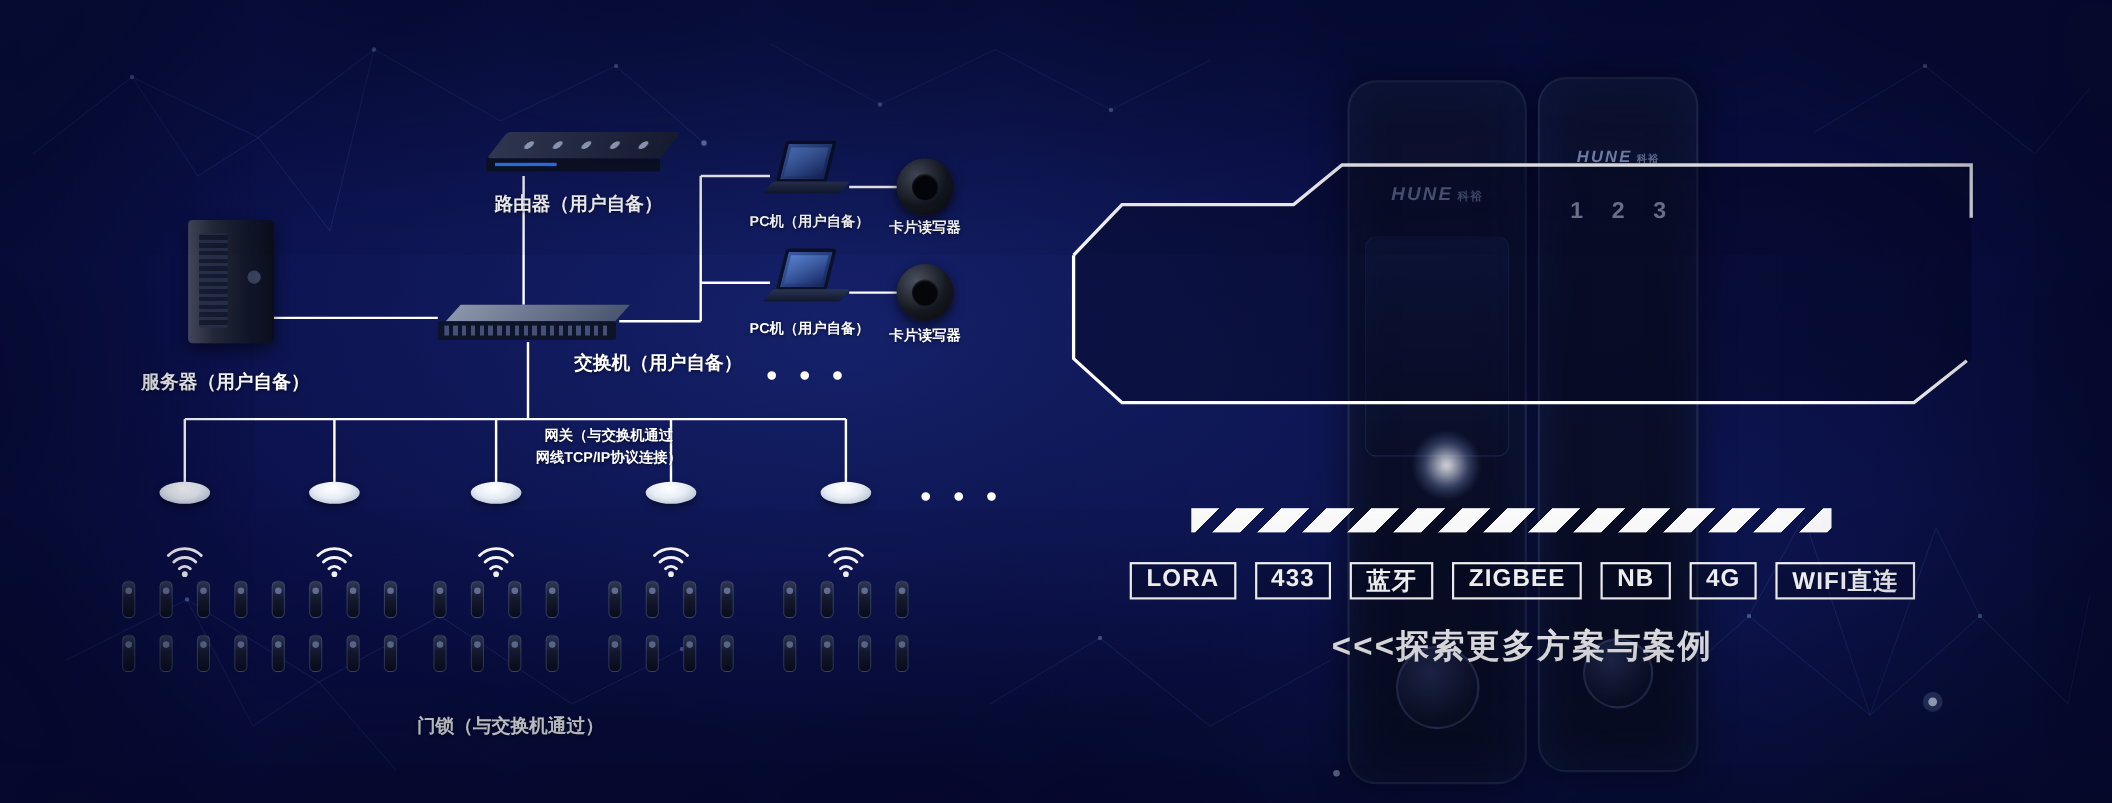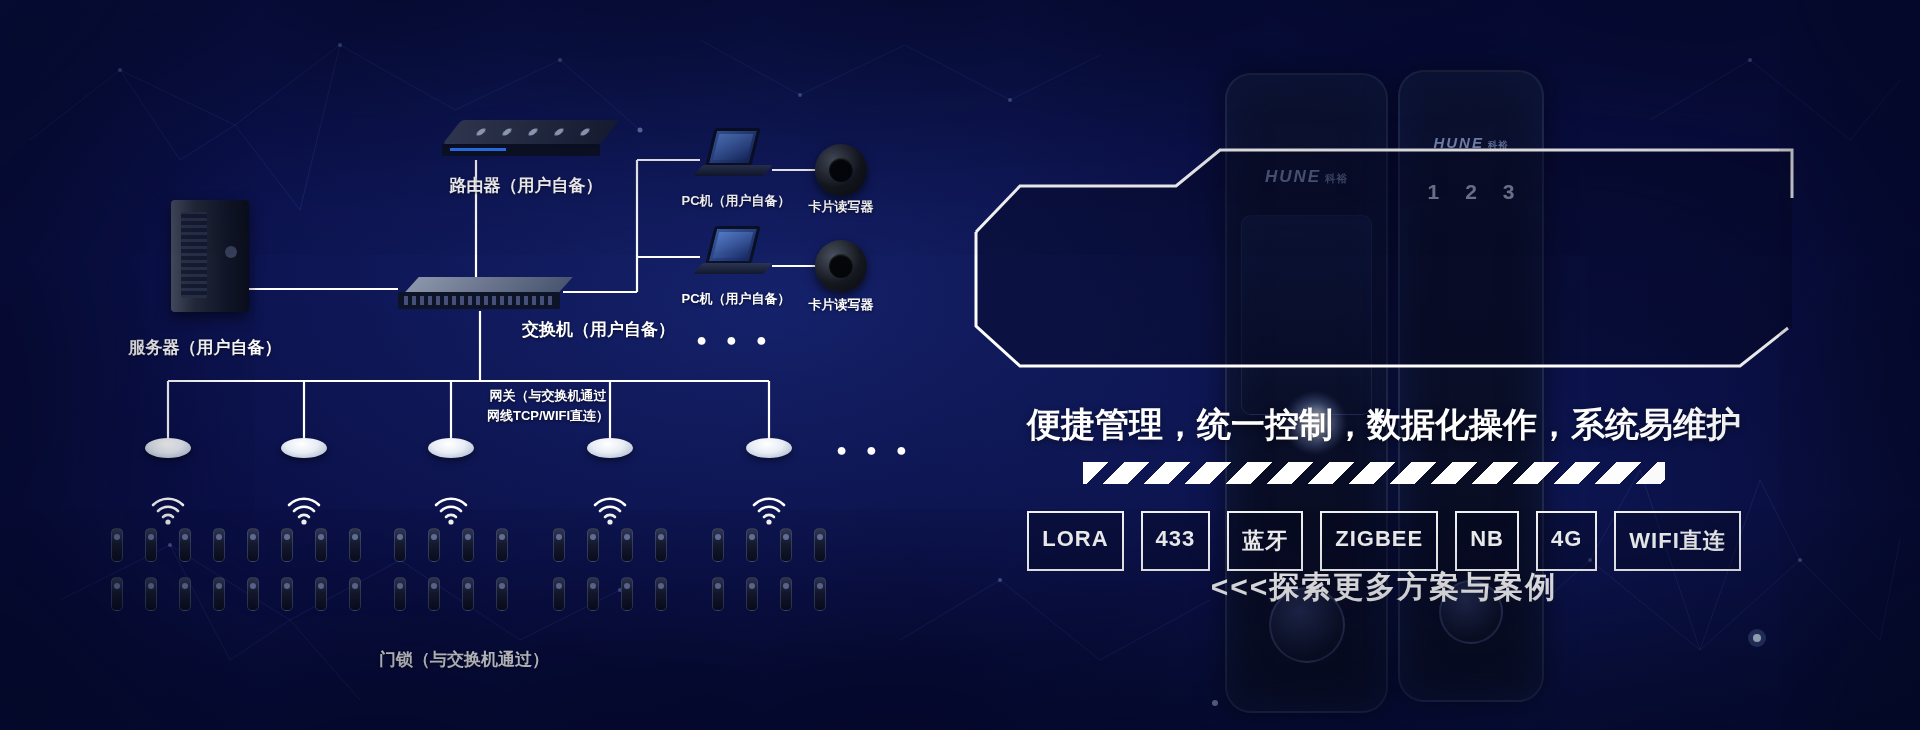--- a/index.html
+++ b/index.html
@@ -67,21 +67,21 @@
   .stripes{
     position:absolute; z-index:3; left:1083px; top:462px; width:582px; height:22px;
     background:repeating-linear-gradient(135deg,#ffffff 0 18px, transparent 18px 29px);
   }
   .tags-row{
     position:absolute; z-index:3; left:976px; top:511px; width:816px;
     display:flex; justify-content:center; gap:17px;
   }
   .tag{
     border:2px solid #ffffff; color:#fff; font-size:22px; font-weight:600;
-    padding:13px 13px; letter-spacing:1px; background:rgba(5,10,35,0.35); white-space:nowrap;
+    padding:0 13px; letter-spacing:1px; background:rgba(5,10,35,0.35); white-space:nowrap;
   }
   .cta{
     position:absolute; z-index:3; left:976px; top:567px; width:816px;
     text-align:center; color:#fff; font-size:30px; font-weight:600; letter-spacing:2px;
     white-space:nowrap; cursor:pointer;
   }
 
   
   .diagram-lines{ position:absolute; inset:0; z-index:4; pointer-events:none; }
   .net-line{ stroke:#ffffff; stroke-width:2.2; }
@@ -205,21 +205,20 @@
     </div>
     <div class="slab-knob"></div>
   </div>
 
   <svg class="frame-svg" width="1920" height="730">
     <polygon class="frame-panel" points="976,232 1020,186 1176,186 1220,150 1792,150 1792,328 1740,366 1020,366 976,326"></polygon>
     <polyline class="frame-line" points="976,232 1020,186 1176,186 1220,150 1792,150 1792,198"></polyline>
     <polyline class="frame-line" points="976,232 976,326 1020,366 1740,366 1788,328"></polyline>
   </svg>
 
-  <div class="subtitle">便捷管理，统一控制，数据化操作，系统易维护</div>
   <div class="stripes"></div>
   <div class="tags-row">
     <span class="tag">LORA</span>
     <span class="tag">433</span>
     <span class="tag">蓝牙</span>
     <span class="tag">ZIGBEE</span>
     <span class="tag">NB</span>
     <span class="tag">4G</span>
     <span class="tag">WIFI直连</span>
   </div>
@@ -303,21 +302,21 @@
     <div class="base"></div>
   </div>
   <div class="lbl lbl-small" style="left:646px; top:290px; width:180px;">PC机（用户自备）</div>
   <div class="reader" style="left:815px; top:240px;"></div>
   <div class="lbl lbl-small" style="left:771px; top:296px; width:140px;">卡片读写器</div>
 
   <div class="dots" style="left:685px; top:330px;">● ● ●</div>
 
   <div class="gateway-note">
     <span>网关（与交换机通过</span>
-    <span>网线TCP/WIFI直连）</span>
+    <span>网线TCP/IP协议连接）</span>
   </div>
 
   <div class="dome" style="left:145px; top:438px;"></div>
   <div class="dome" style="left:281px; top:438px;"></div>
   <div class="dome" style="left:428px; top:438px;"></div>
   <div class="dome" style="left:587px; top:438px;"></div>
   <div class="dome" style="left:746px; top:438px;"></div>
   <div class="dots" style="left:825px; top:440px;">● ● ●</div>
 
   <div class="lock-layer">

